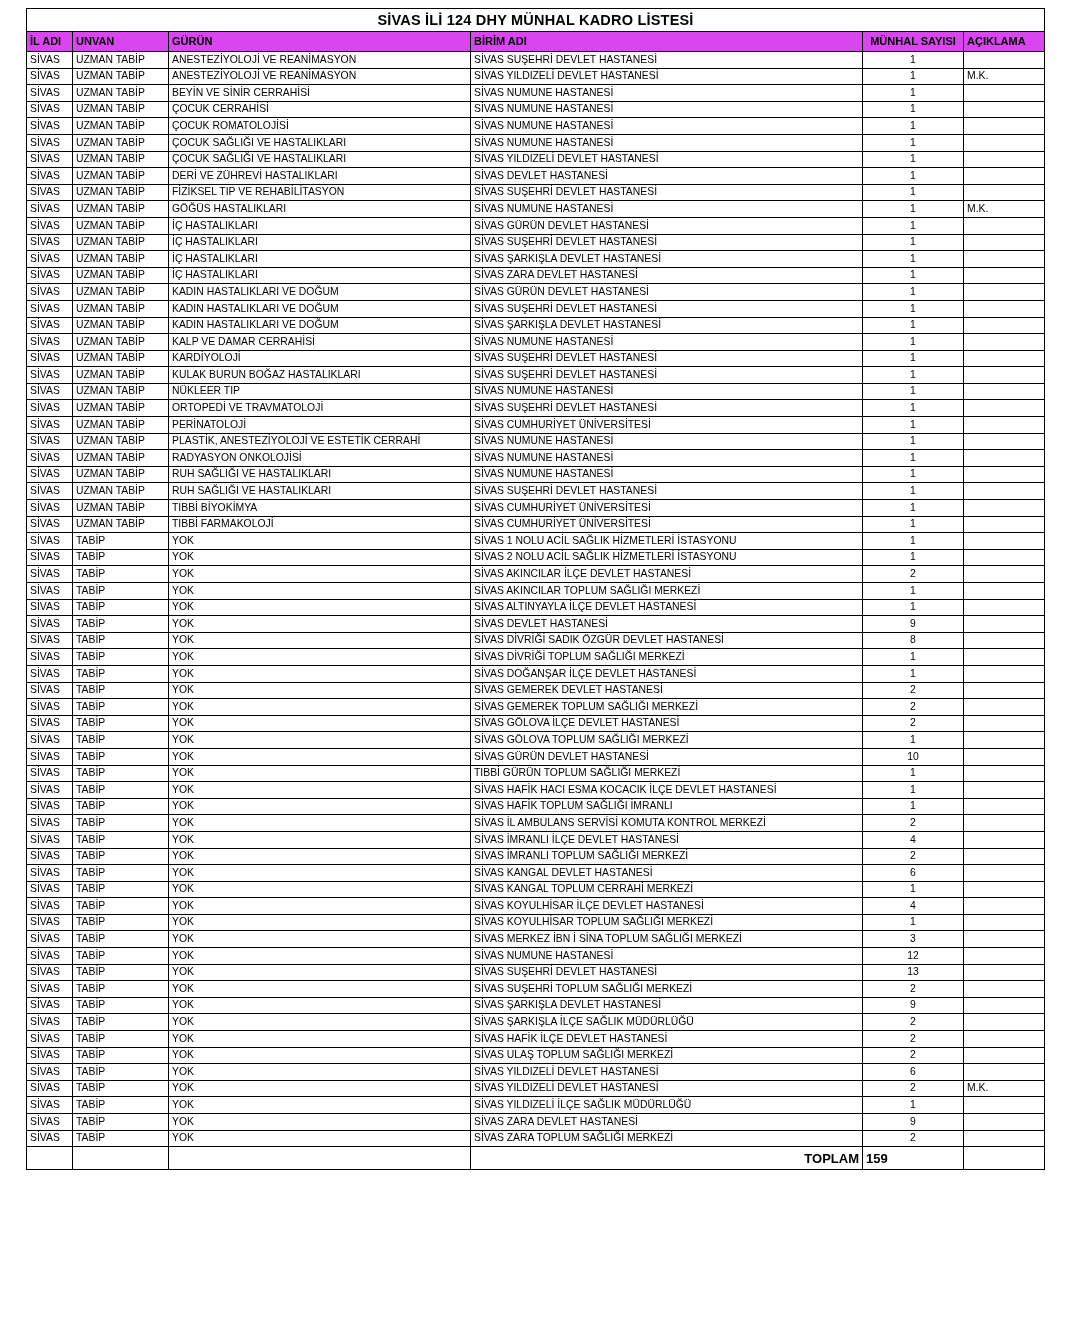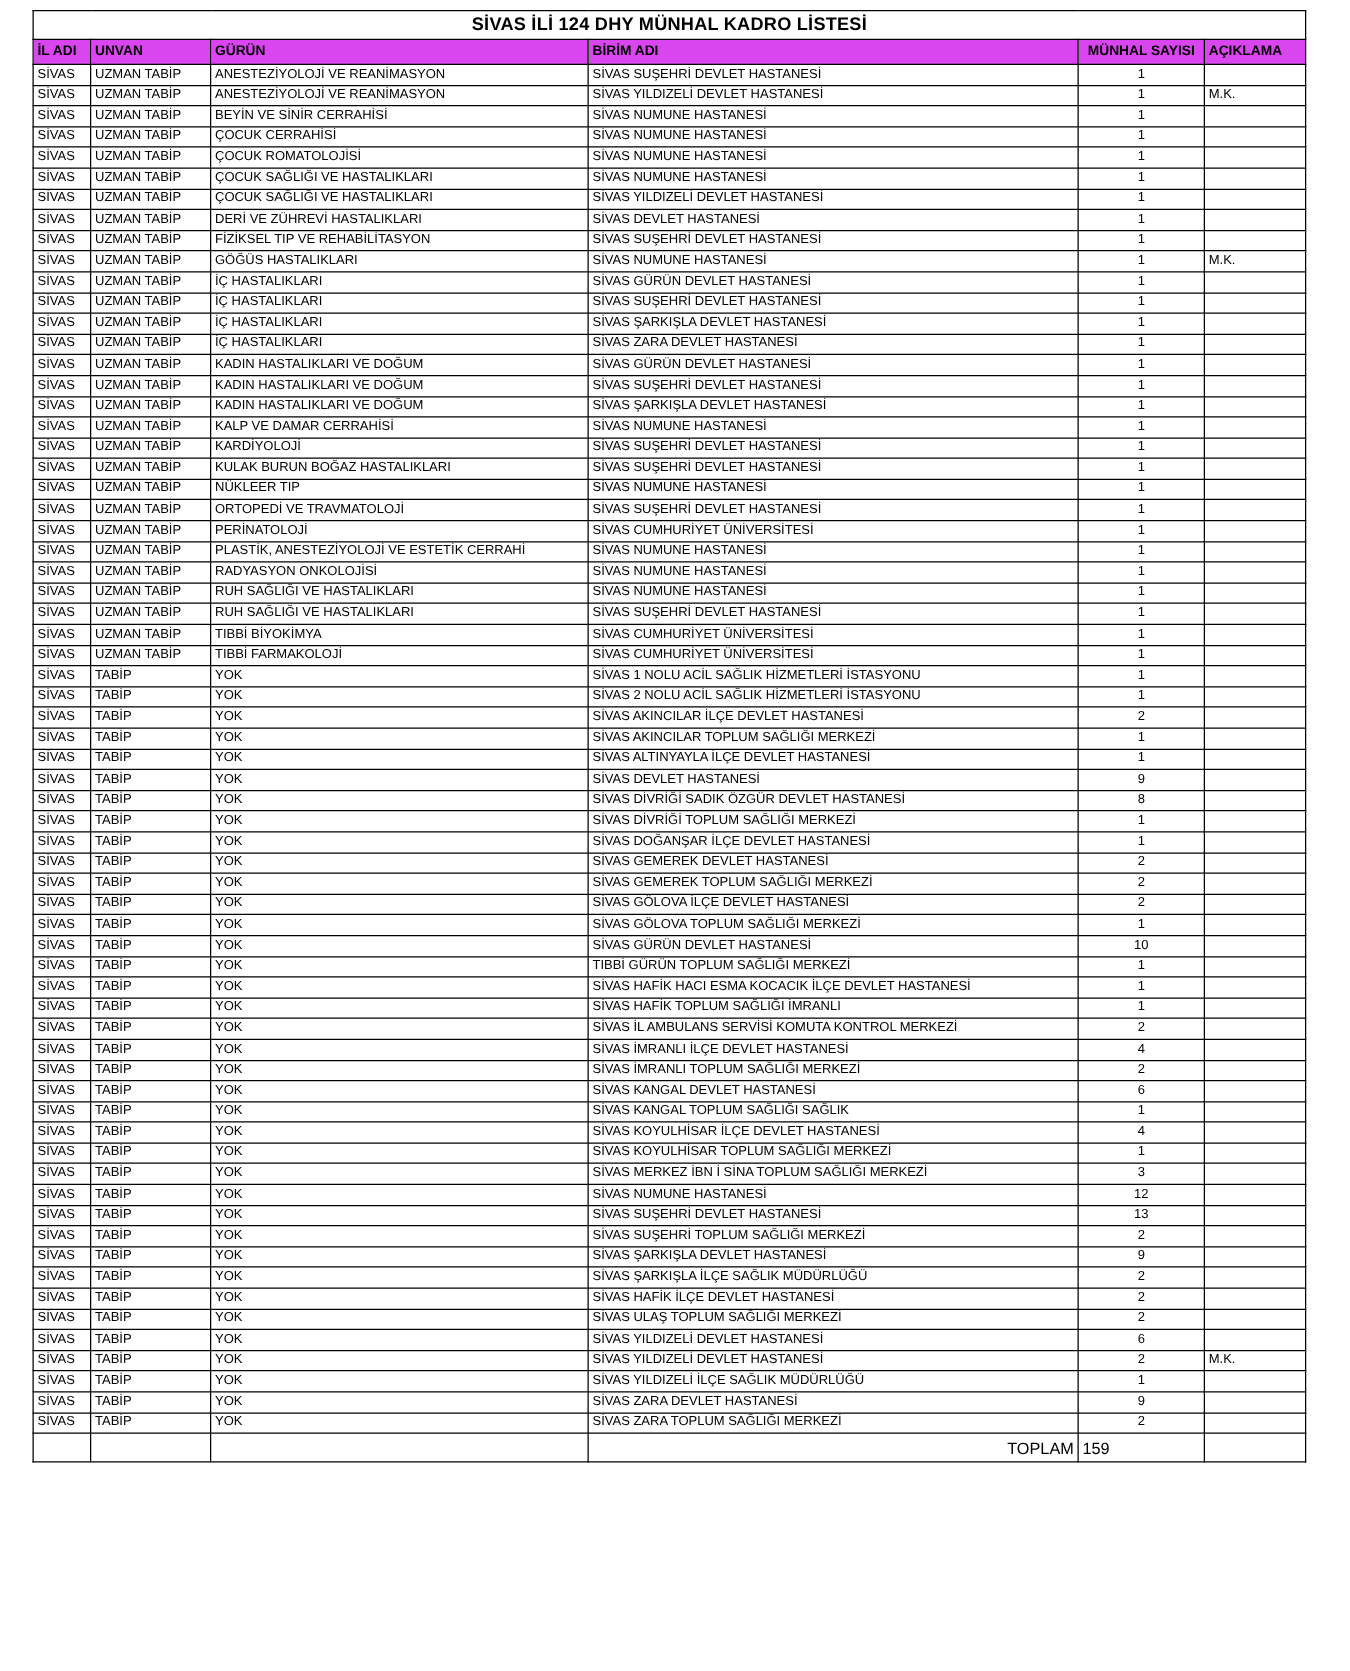--- a/index.html
+++ b/index.html
@@ -45,21 +45,21 @@
   tr.head-row td{
     background:#d946ef;
     font-weight:bold;
     font-size:11px;
     height:19px;
     white-space:nowrap;
   }
   td.num{text-align:center;}
   tr.total-row td{
     height:22px;
-    font-weight:normal;
+    font-weight:bold;
     font-size:13px;
   }
   td.total-label{text-align:right;padding-right:6px;}
   td.total-value{text-align:left;}
 </style>
 </head>
 <body>
 
 <div id="sheet">
   <table class="kadro">
@@ -481,21 +481,21 @@
           <td>TABİP</td>
           <td>YOK</td>
           <td>SİVAS KANGAL DEVLET HASTANESİ</td>
           <td class="num">6</td>
           <td></td>
         </tr>
         <tr class="data-row">
           <td>SİVAS</td>
           <td>TABİP</td>
           <td>YOK</td>
-          <td>SİVAS KANGAL TOPLUM SAĞLIĞI SAĞLIK</td>
+          <td>SİVAS KANGAL TOPLUM CERRAHİ MERKEZİ</td>
           <td class="num">1</td>
           <td></td>
         </tr>
         <tr class="data-row">
           <td>SİVAS</td>
           <td>TABİP</td>
           <td>YOK</td>
           <td>SİVAS KOYULHİSAR İLÇE DEVLET HASTANESİ</td>
           <td class="num">4</td>
           <td></td>

